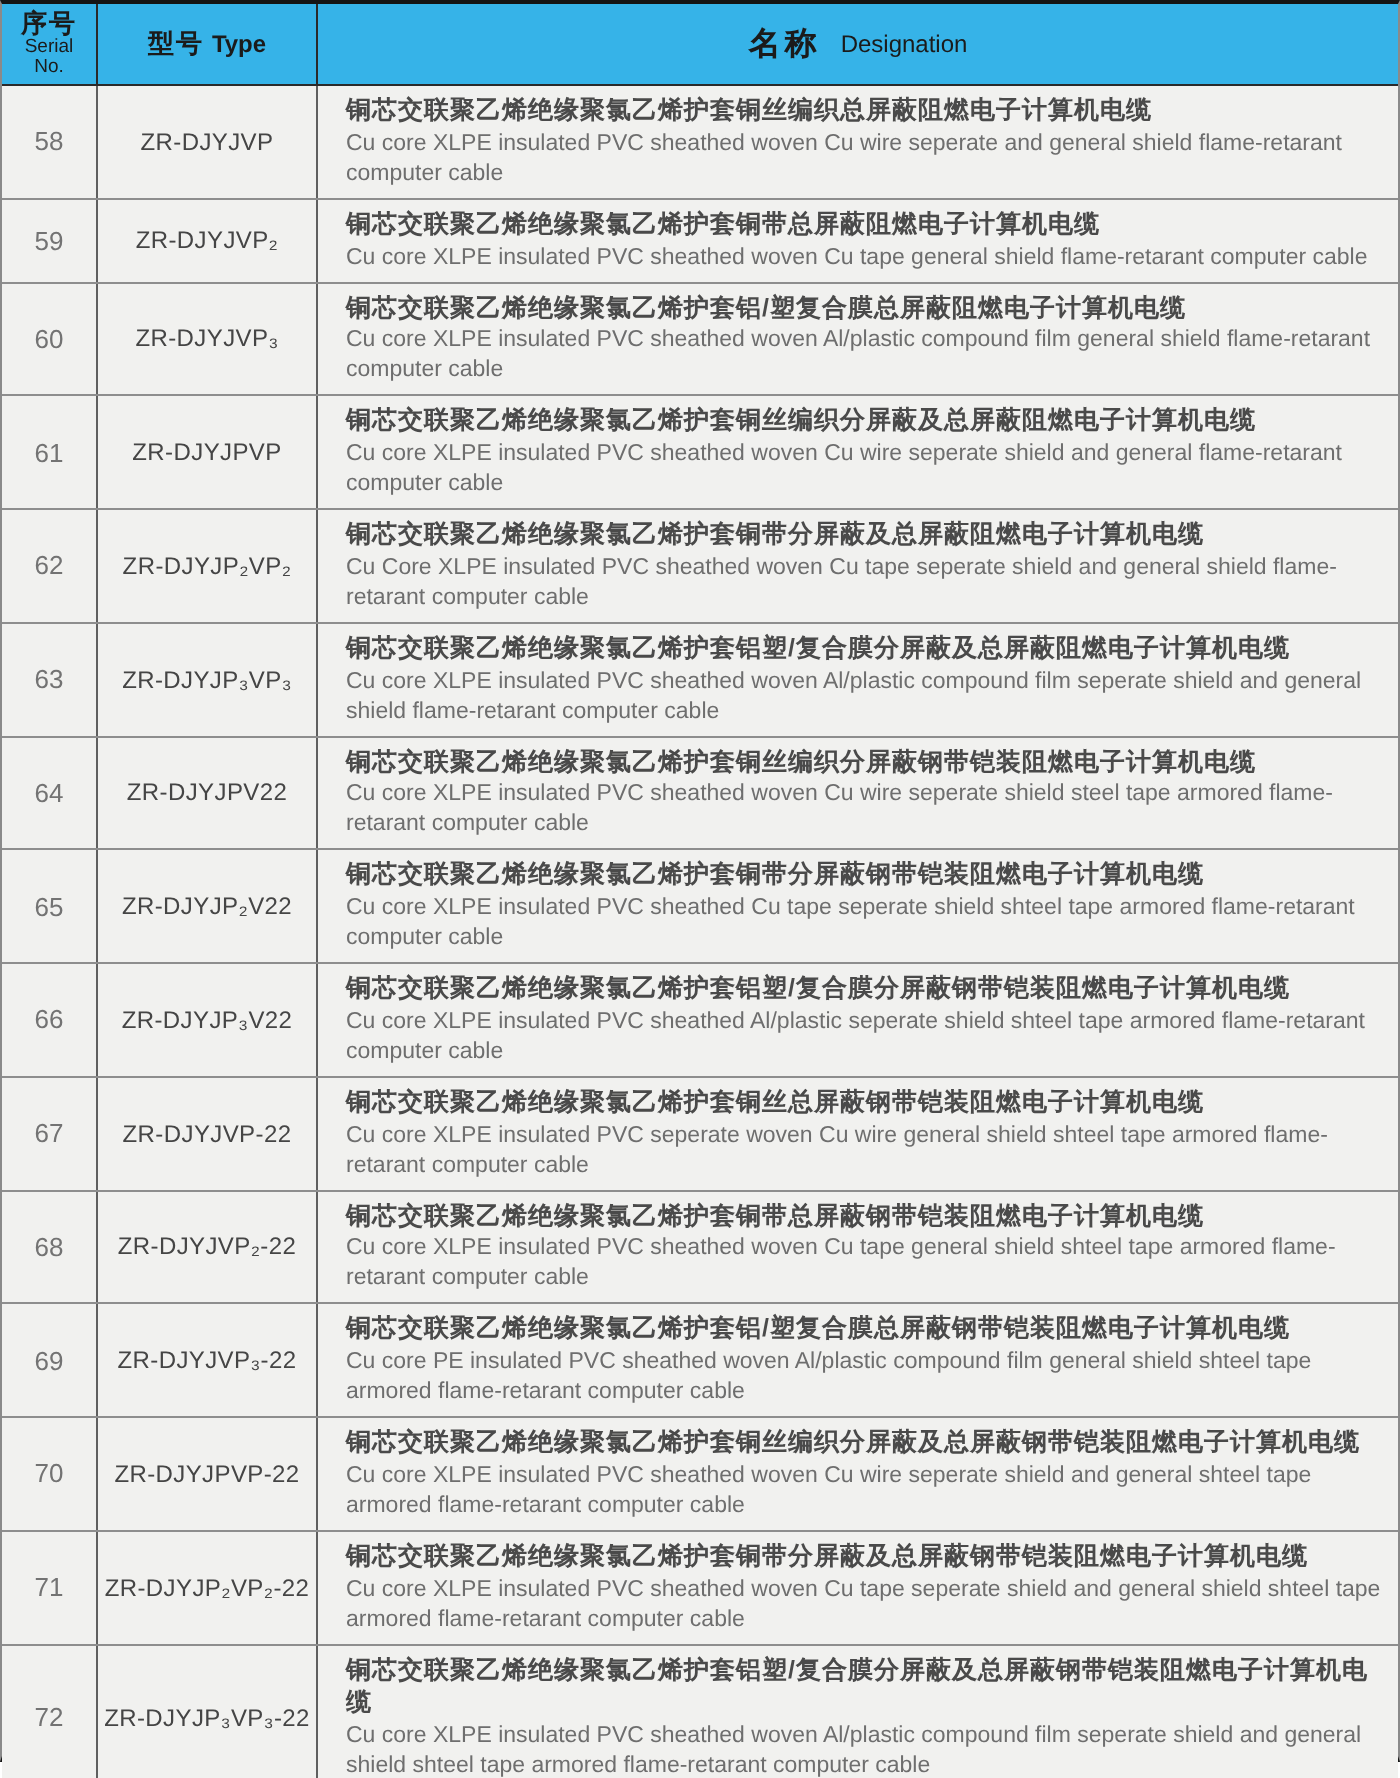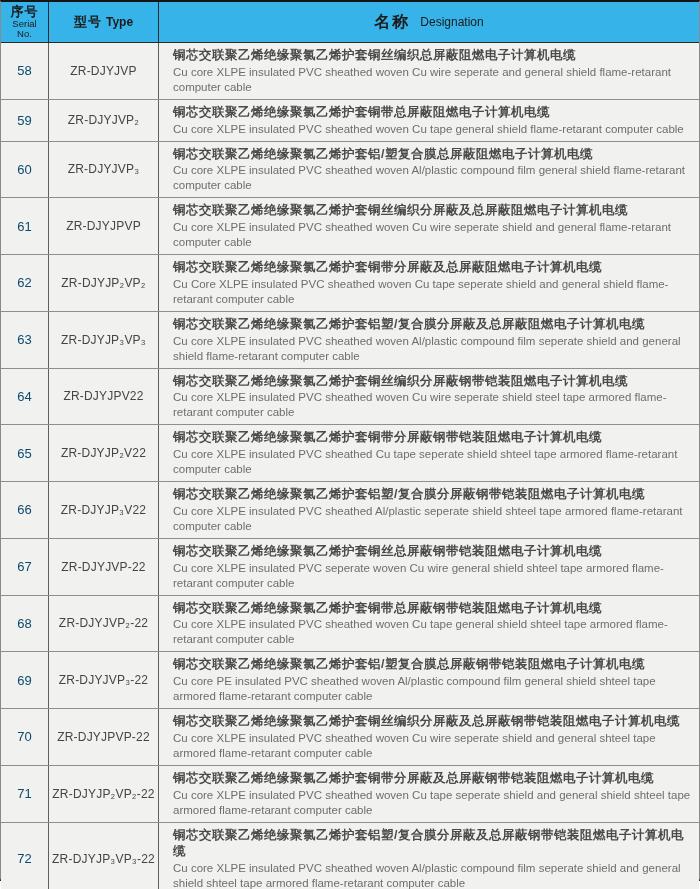--- a/index.html
+++ b/index.html
@@ -52,21 +52,21 @@
   .tbody { flex:1; display:flex; flex-direction:column; }
   .tr {
     flex:1; display:flex;
     border-top:1px solid #8e8e8e;
     background:#f1f1ef;
   }
   .tr:first-child { border-top:none; }
   .td-serial {
     width:48px; flex:0 0 48px;
     display:flex; align-items:center; justify-content:center;
-    font-size:13px; color:#0c4a6e;
+    font-size:13px; color:#737373;
     border-right:1px solid #5f5f5f;
   }
   .td-type {
     width:110px; flex:0 0 110px;
     display:flex; align-items:center; justify-content:center;
     font-size:12px; color:#454545;
     border-right:1px solid #5f5f5f;
     text-align:right;
     padding:0 2px;
     letter-spacing:0.2px;

